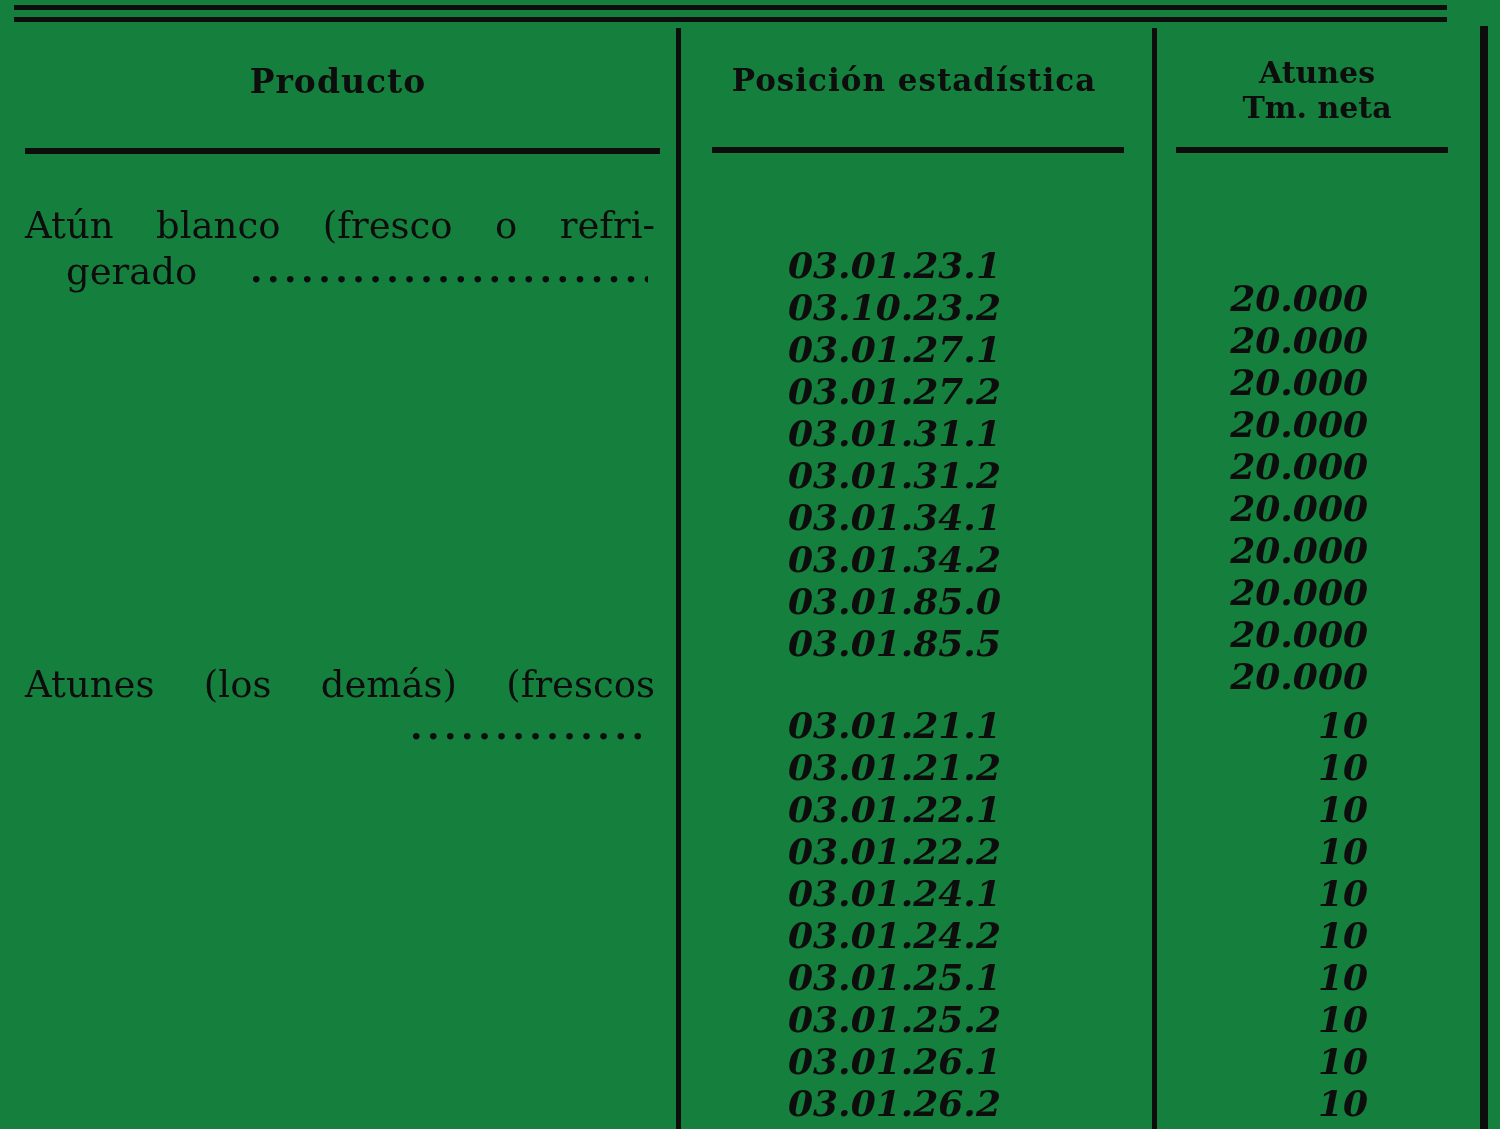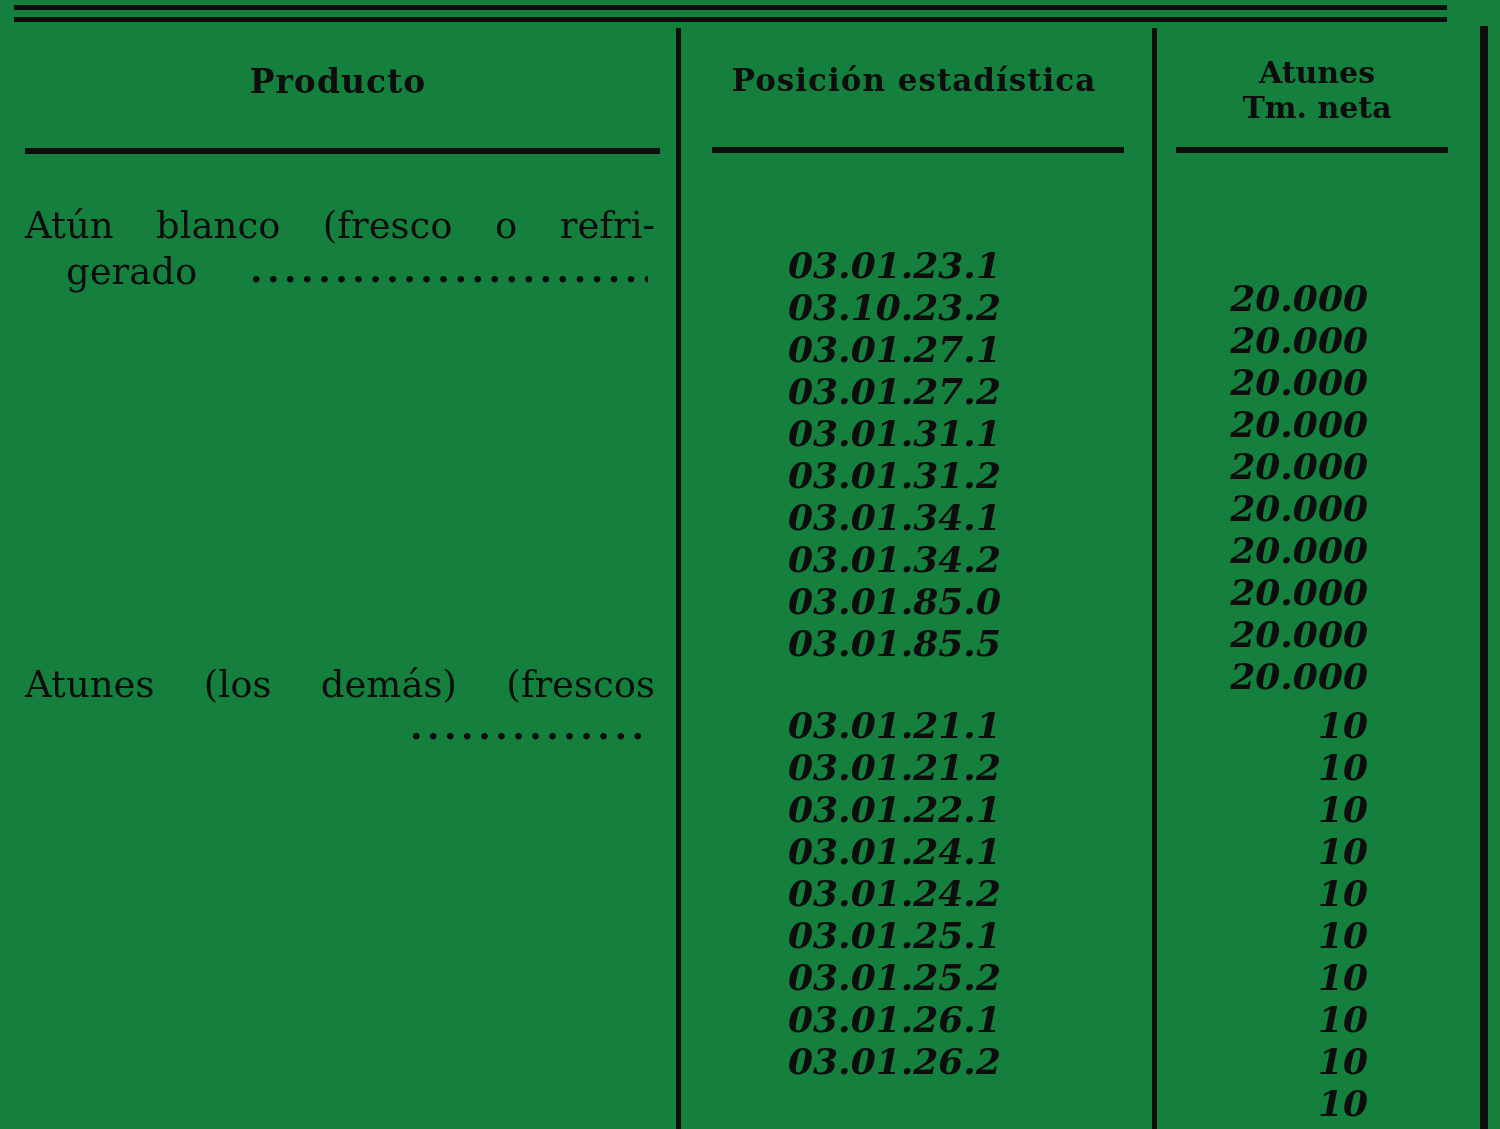--- a/index.html
+++ b/index.html
@@ -104,20 +104,21 @@
     <div>20.000</div>
   </div>
 
   <div class="product-line1" id="g2-line1">Atunes (los demás) (frescos</div>
   <div class="leader" id="g2-leader">......................</div>
 
   <div class="codes" id="g2-codes">
     <div>03.01.21.1</div>
     <div>03.01.21.2</div>
     <div>03.01.22.1</div>
+    <div>03.01.22.2</div>
     <div>03.01.24.1</div>
     <div>03.01.24.2</div>
     <div>03.01.25.1</div>
     <div>03.01.25.2</div>
     <div>03.01.26.1</div>
     <div>03.01.26.2</div>
   </div>
   <div class="values" id="g2-values">
     <div>10</div>
     <div>10</div>

